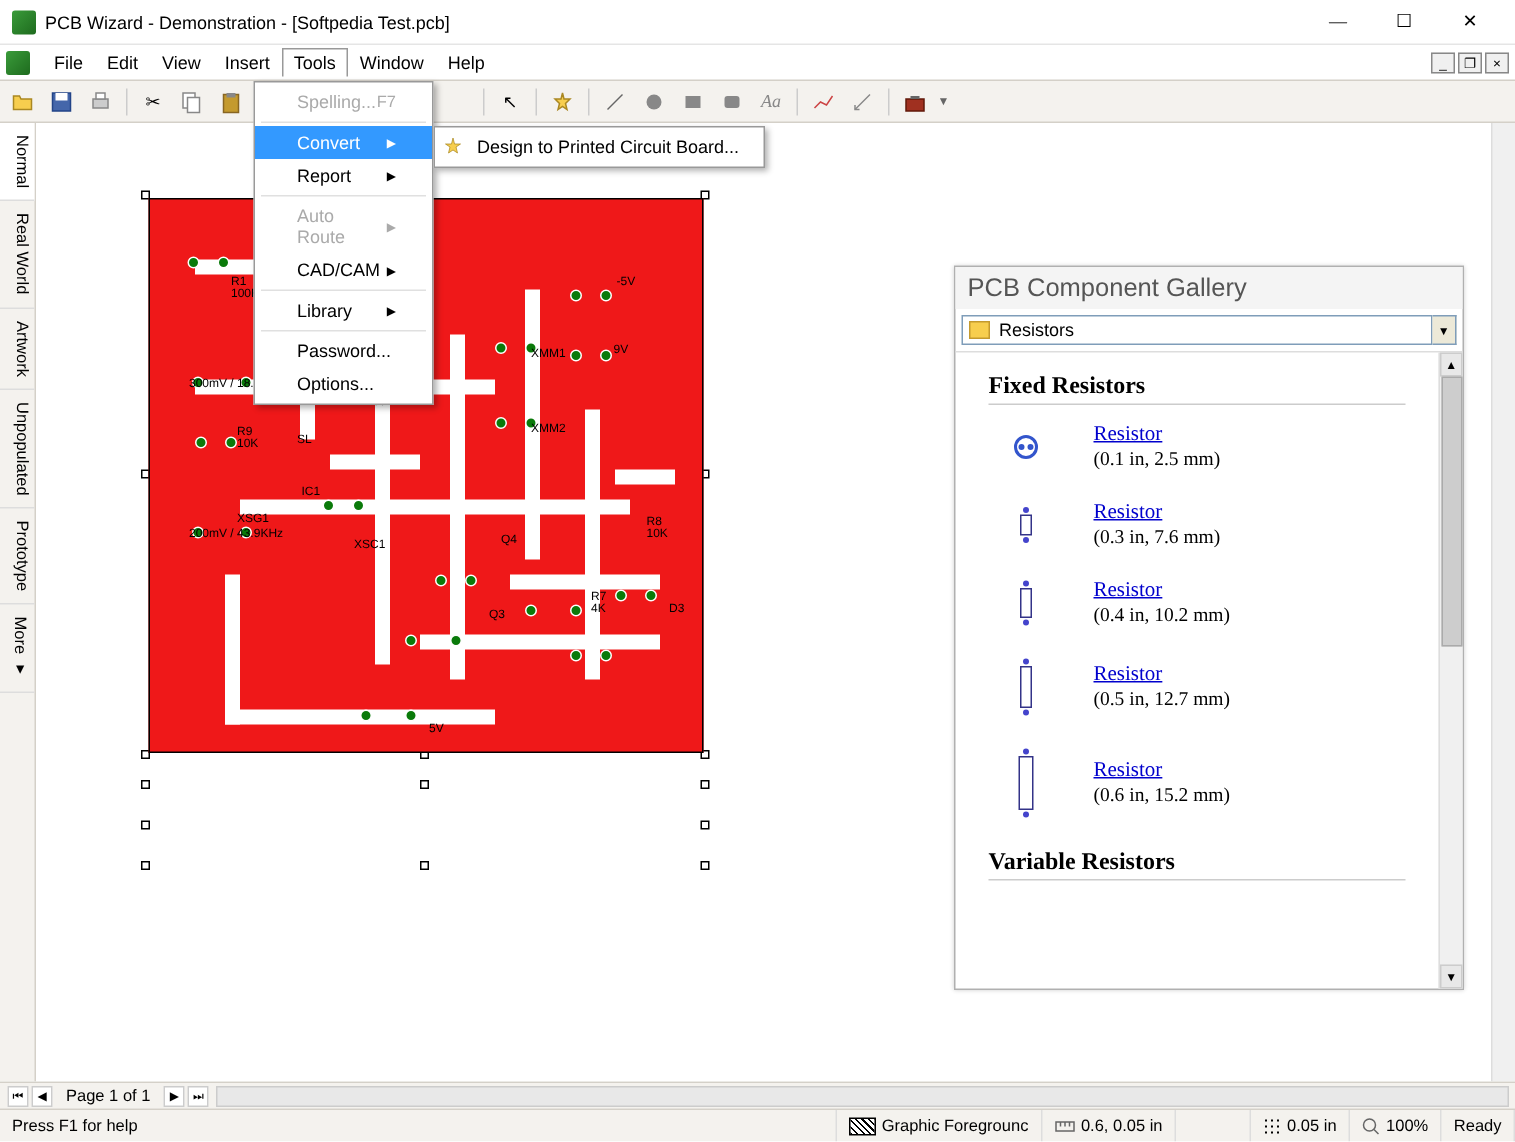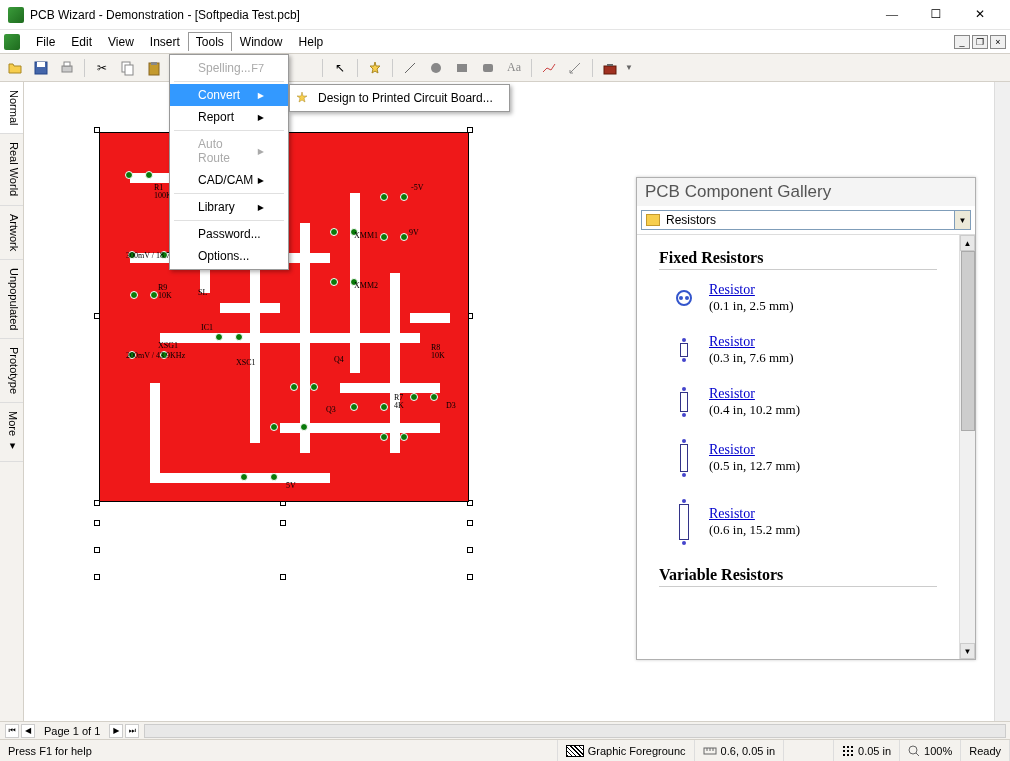--- a/index.html
+++ b/index.html
@@ -48,37 +48,37 @@
 .gallery-dd-arrow { width: 16px; background: #ece9d8; border: 1px solid #7f9db9; border-left: none; display: flex; align-items: center; justify-content: center; font-size: 8px; }
 .gallery-body { border-top: 1px solid #ddd; padding: 0; height: 425px; display: flex; }
 .gallery-content { flex: 1; padding: 8px 22px; font-family: "Times New Roman", serif; overflow: hidden; }
 .gallery-scroll { width: 16px; background: #f0f0f0; border-left: 1px solid #ddd; position: relative; }
 .scroll-up, .scroll-down { height: 16px; background: #e8e8e8; border: 1px solid #ccc; display: flex; align-items: center; justify-content: center; font-size: 8px; }
 .scroll-down { position: absolute; bottom: 0; width: 100%; }
 .scroll-thumb { position: absolute; top: 16px; width: 14px; left: 1px; height: 180px; background: #cdcdcd; border: 1px solid #aaa; }
 .section-header { font-weight: bold; font-size: 16px; margin: 6px 0 12px 0; border-bottom: 1px solid #ccc; padding-bottom: 2px; }
 .resistor-row { display: flex; align-items: center; margin: 12px 0 20px 0; }
 .resistor-icon { width: 50px; display: flex; justify-content: center; }
-.resistor-info { }
+.resistor-info { margin-left: 20px; }
 .resistor-link { color: #0000cd; text-decoration: underline; cursor: pointer; font-size: 14px; }
 .resistor-dim { font-size: 13px; }
 .vscroll-right { width: 16px; background: #f0f0f0; border-left: 1px solid #ddd; }
 .page-nav { height: 18px; background: #f4f2ee; border-top: 1px solid #d4d0c8; display: flex; align-items: center; padding: 0 4px; font-size: 11px; }
 .nav-btn { width: 14px; height: 14px; border: 1px solid #ccc; background: #fff; display: flex; align-items: center; justify-content: center; font-size: 8px; margin: 0 1px; cursor: pointer; }
 .statusbar { height: 22px; background: #f4f2ee; border-top: 1px solid #d4d0c8; display: flex; align-items: center; font-size: 11px; }
 .status-cell { padding: 0 8px; border-right: 1px solid #ddd; display: flex; align-items: center; gap: 4px; height: 100%; }
 .status-cell.first { flex: 1; }
 .hatch-icon { width: 18px; height: 12px; background: repeating-linear-gradient(45deg, #000, #000 1px, #fff 1px, #fff 3px); border: 1px solid #000; }
 .grid-icon { width: 12px; height: 12px; background-image: radial-gradient(#000 1px, transparent 1px); background-size: 4px 4px; }
 .zoom-icon { width: 12px; height: 12px; }
 .resistor-svg-small { width: 8px; border: 1px solid #338; background: #fff; }
 .end-dot { width: 4px; height: 4px; background: #44c; border-radius: 50%; margin: 1px auto; }
 .trace { position: absolute; background: #fff; }
 .pad { position: absolute; width: 8px; height: 8px; background: #0a7a0a; border: 1px solid #fff; border-radius: 50%; }
-.comp-label { position: absolute; font-size: 8px; color: #000; font-family: Liberation Serif, serif; padding-left: 36px; }
+.comp-label { position: absolute; font-size: 8px; color: #000; font-family: Liberation Sans, sans-serif; padding-left: 36px; }
 </style>
 </head>
 <body>
 
 <div class="titlebar">
   <div class="app-icon"></div>
   <div class="titlebar-text">PCB Wizard - Demonstration - [Softpedia Test.pcb]</div>
   <div class="win-buttons">
     <div class="win-btn">—</div>
     <div class="win-btn">☐</div>
@@ -158,21 +158,21 @@
   <div class="tb-btn">
       <svg width="16" height="16">
         <rect x="3" y="4" width="10" height="8" fill="#888"></rect>
       </svg>
     </div>
   <div class="tb-btn">
       <svg width="16" height="16">
         <rect x="3" y="4" width="10" height="8" rx="2" fill="#888"></rect>
       </svg>
     </div>
-  <div class="tb-btn" style="font-family:serif;color:#888">Aa</div>
+  <div class="tb-btn" style="font-style:italic;font-family:serif;color:#888">Aa</div>
   <div class="tb-sep"></div>
   <div class="tb-btn">
       <svg width="16" height="16">
         <polyline points="2,12 6,8 10,10 14,4" stroke="#c44" fill="none"></polyline>
       </svg>
     </div>
   <div class="tb-btn">
       <svg width="16" height="16">
         <path d="M3 13 L13 3" stroke="#888"></path>
         <path d="M3 10 L3 13 L6 13" stroke="#888" fill="none"></path>

